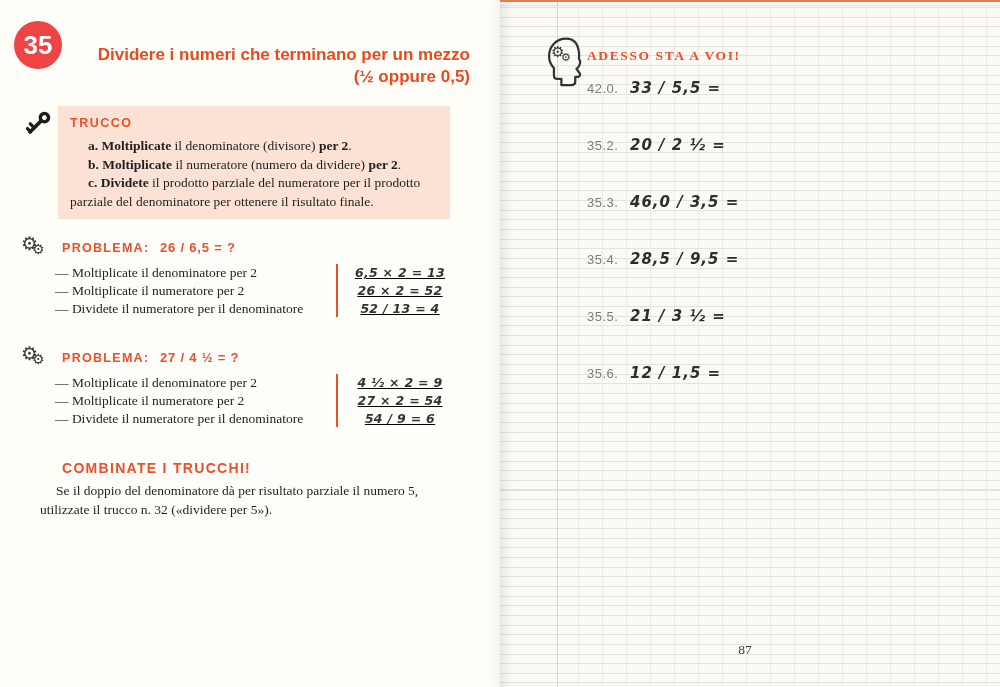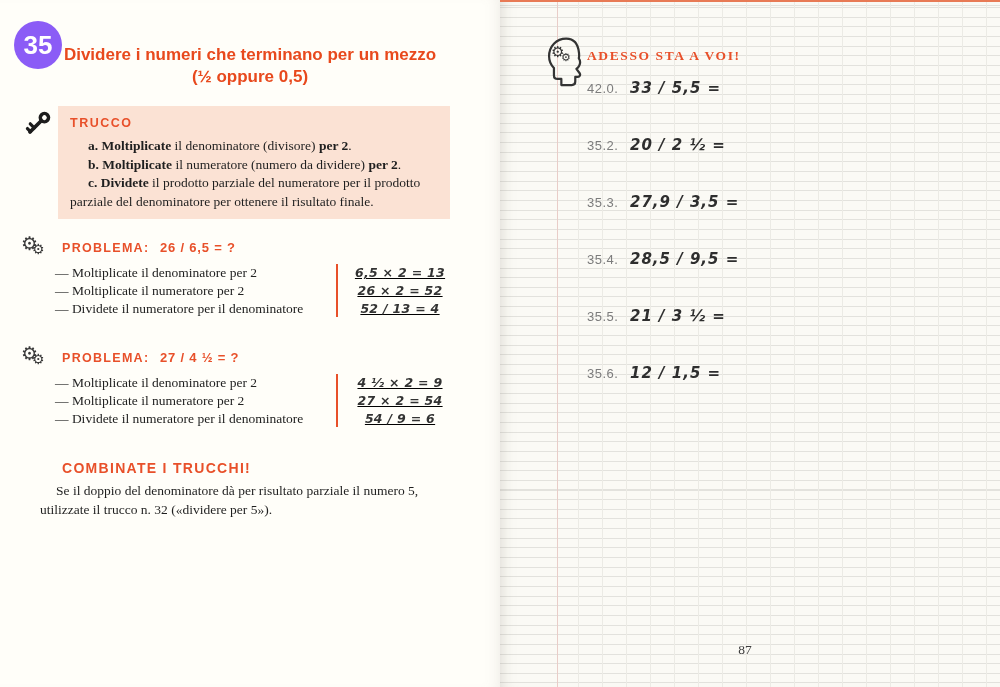--- a/index.html
+++ b/index.html
@@ -4,24 +4,24 @@
 <style>
   * { margin:0; padding:0; box-sizing:border-box; }
   html,body { width:1000px; height:687px; }
   body { font-family:"Liberation Serif", serif; background:#fffef9; overflow:hidden; }
   .spread { position:relative; width:1000px; height:687px; }
 
   
   .page-left { position:absolute; left:0; top:0; width:500px; height:687px;
                background:#fffef9; box-shadow: inset -12px 0 16px -12px rgba(120,110,100,.15); }
   .badge { position:absolute; left:14px; top:21px; width:48px; height:48px;
-           background:#8b5cf6; border-radius:50%; color:#fff;
+           background:#ef4444; border-radius:50%; color:#fff;
            font-family:"Liberation Sans", sans-serif; font-weight:bold; font-size:26px;
            line-height:48px; text-align:center; }
-  .title { position:absolute; left:30px; top:44px; width:440px; text-align:center;
+  .title { position:absolute; left:30px; top:44px; width:440px; text-align:right;
            font-family:"Liberation Sans", sans-serif; font-weight:bold; font-size:17px;
            line-height:22px; color:#e8491d; }
   .key-icon-wrap { position:absolute; left:22px; top:106px; }
   .trucco-box { position:absolute; left:58px; top:106px; width:392px;
                 background:#fbe2d4; padding:10px 12px 8px 12px; }
   .trucco-label { font-family:"Liberation Sans", sans-serif; font-weight:bold;
                   font-size:12.5px; letter-spacing:1.5px; color:#e8502a; margin-bottom:7px; }
   .trucco-step { font-size:13.5px; line-height:18.5px; color:#1f1f1f; text-indent:18px; }
   .trucco-step b { font-weight:bold; }
 
@@ -174,21 +174,21 @@
     <div class="exercise" style="top:79px">
       <span class="ex-num">42.0.</span>
       <span class="ex-expr">33 / 5,5 =</span>
     </div>
     <div class="exercise" style="top:136px">
       <span class="ex-num">35.2.</span>
       <span class="ex-expr">20 / 2 ½ =</span>
     </div>
     <div class="exercise" style="top:193px">
       <span class="ex-num">35.3.</span>
-      <span class="ex-expr">27,9 / 3,5 =</span>
+      <span class="ex-expr">46,0 / 3,5 =</span>
     </div>
     <div class="exercise" style="top:250px">
       <span class="ex-num">35.4.</span>
       <span class="ex-expr">28,5 / 9,5 =</span>
     </div>
     <div class="exercise" style="top:307px">
       <span class="ex-num">35.5.</span>
       <span class="ex-expr">21 / 3 ½ =</span>
     </div>
     <div class="exercise" style="top:364px">

